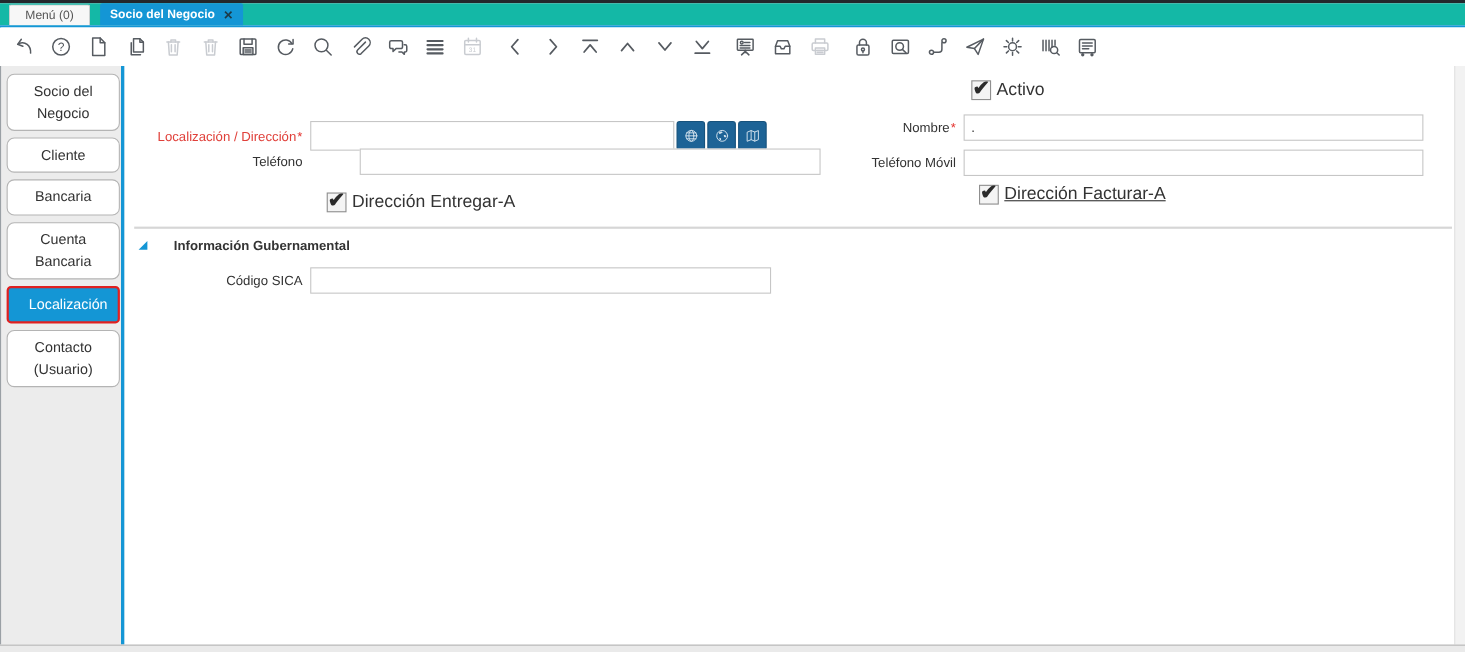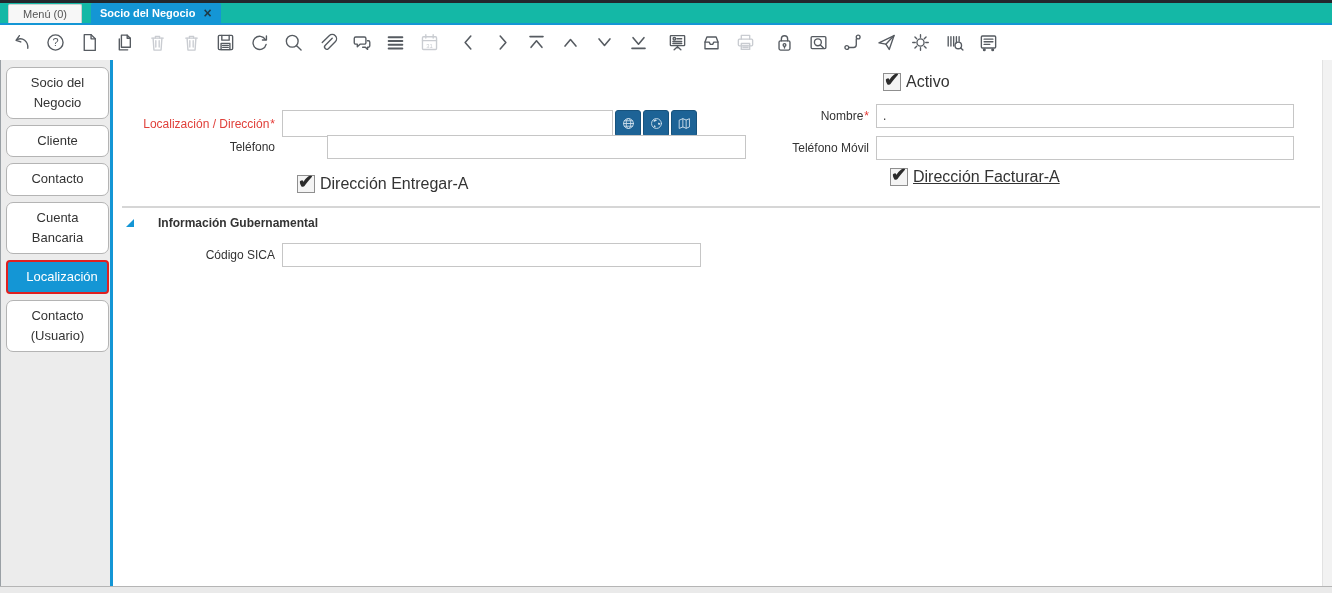--- a/index.html
+++ b/index.html
@@ -279,21 +279,21 @@
         <path d="M5.8 6.8 h8.4 M5.8 9.3 h8.4 M5.8 11.8 h5.4"></path>
         <circle cx="6" cy="16.9" r="0.8" fill="currentColor"></circle>
         <circle cx="14" cy="16.9" r="0.8" fill="currentColor"></circle>
       </svg>
     </span>
   </div>
 
 <div class="sidebar" id="sidebar">
     <div class="side-tab">Socio del Negocio</div>
     <div class="side-tab">Cliente</div>
-    <div class="side-tab">Contacto</div>
+    <div class="side-tab">Bancaria</div>
     <div class="side-tab">Cuenta Bancaria</div>
     <div class="side-tab selected highlighted">Localización</div>
     <div class="side-tab">Contacto (Usuario)</div>
   </div>
 
 <div class="form">
 
   <div class="frow" style="top:13px; left:769px;">
     <span class="cbwrap">
       <span class="cb checked"></span>

